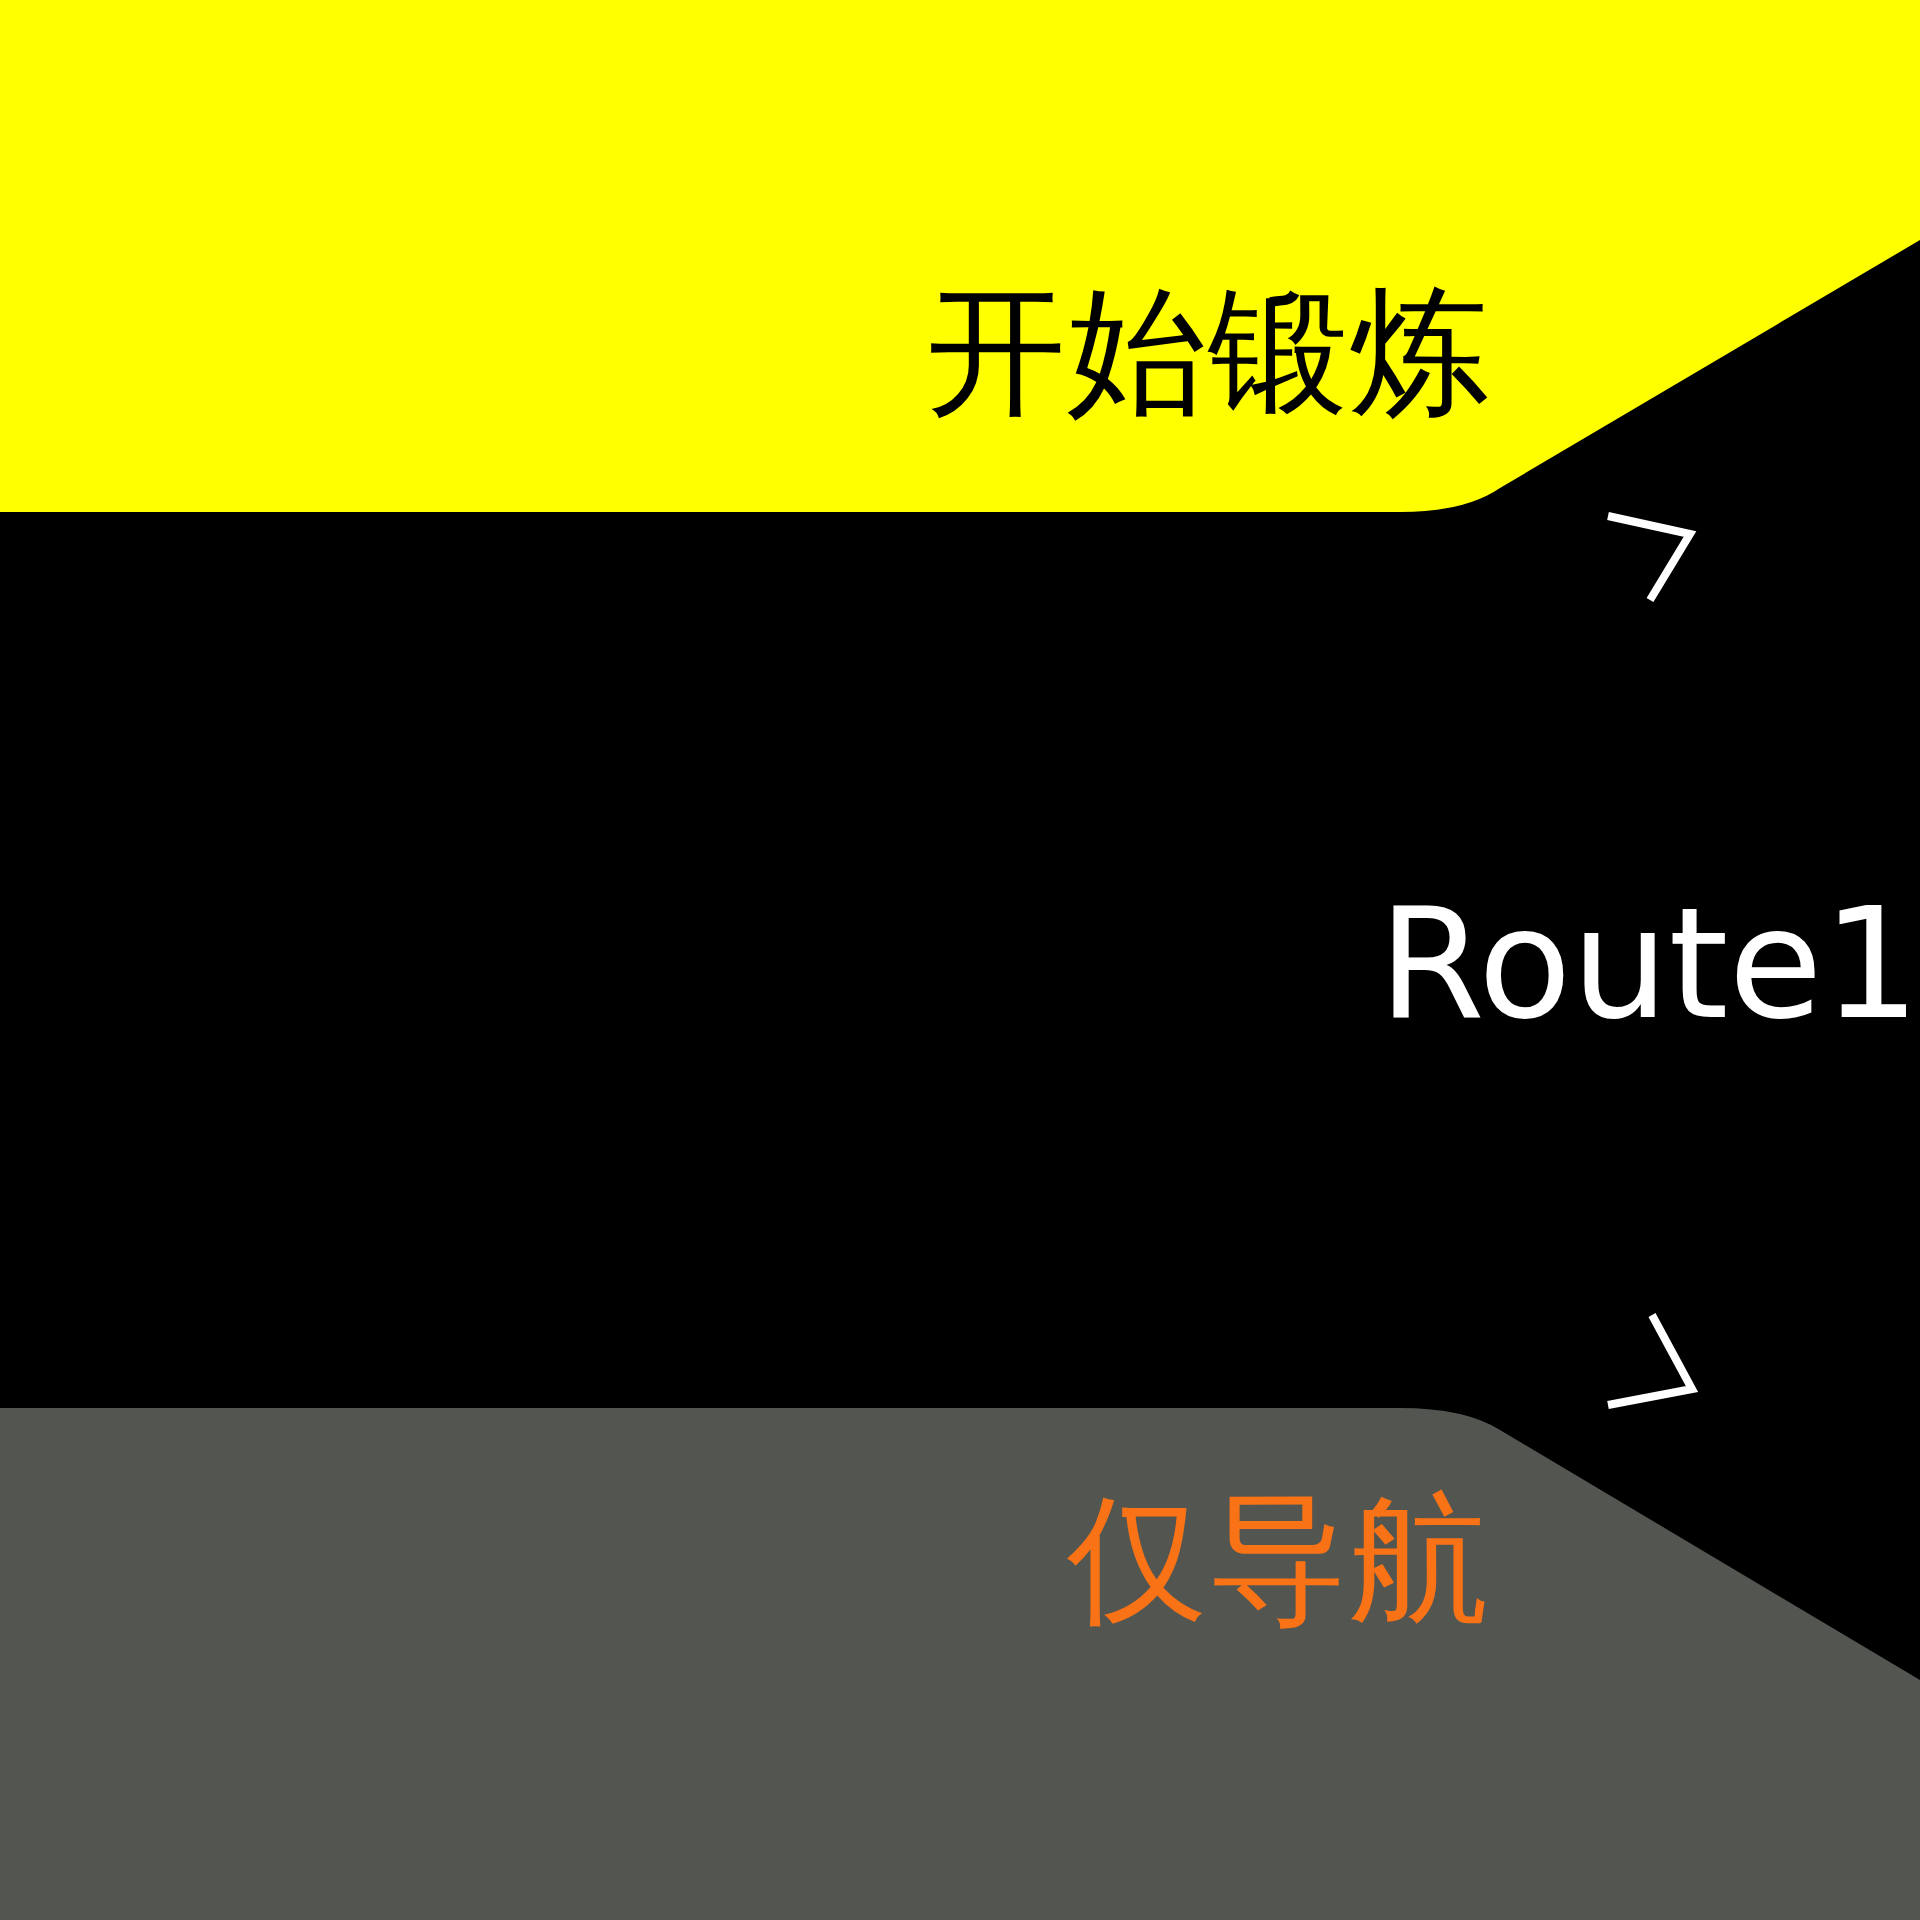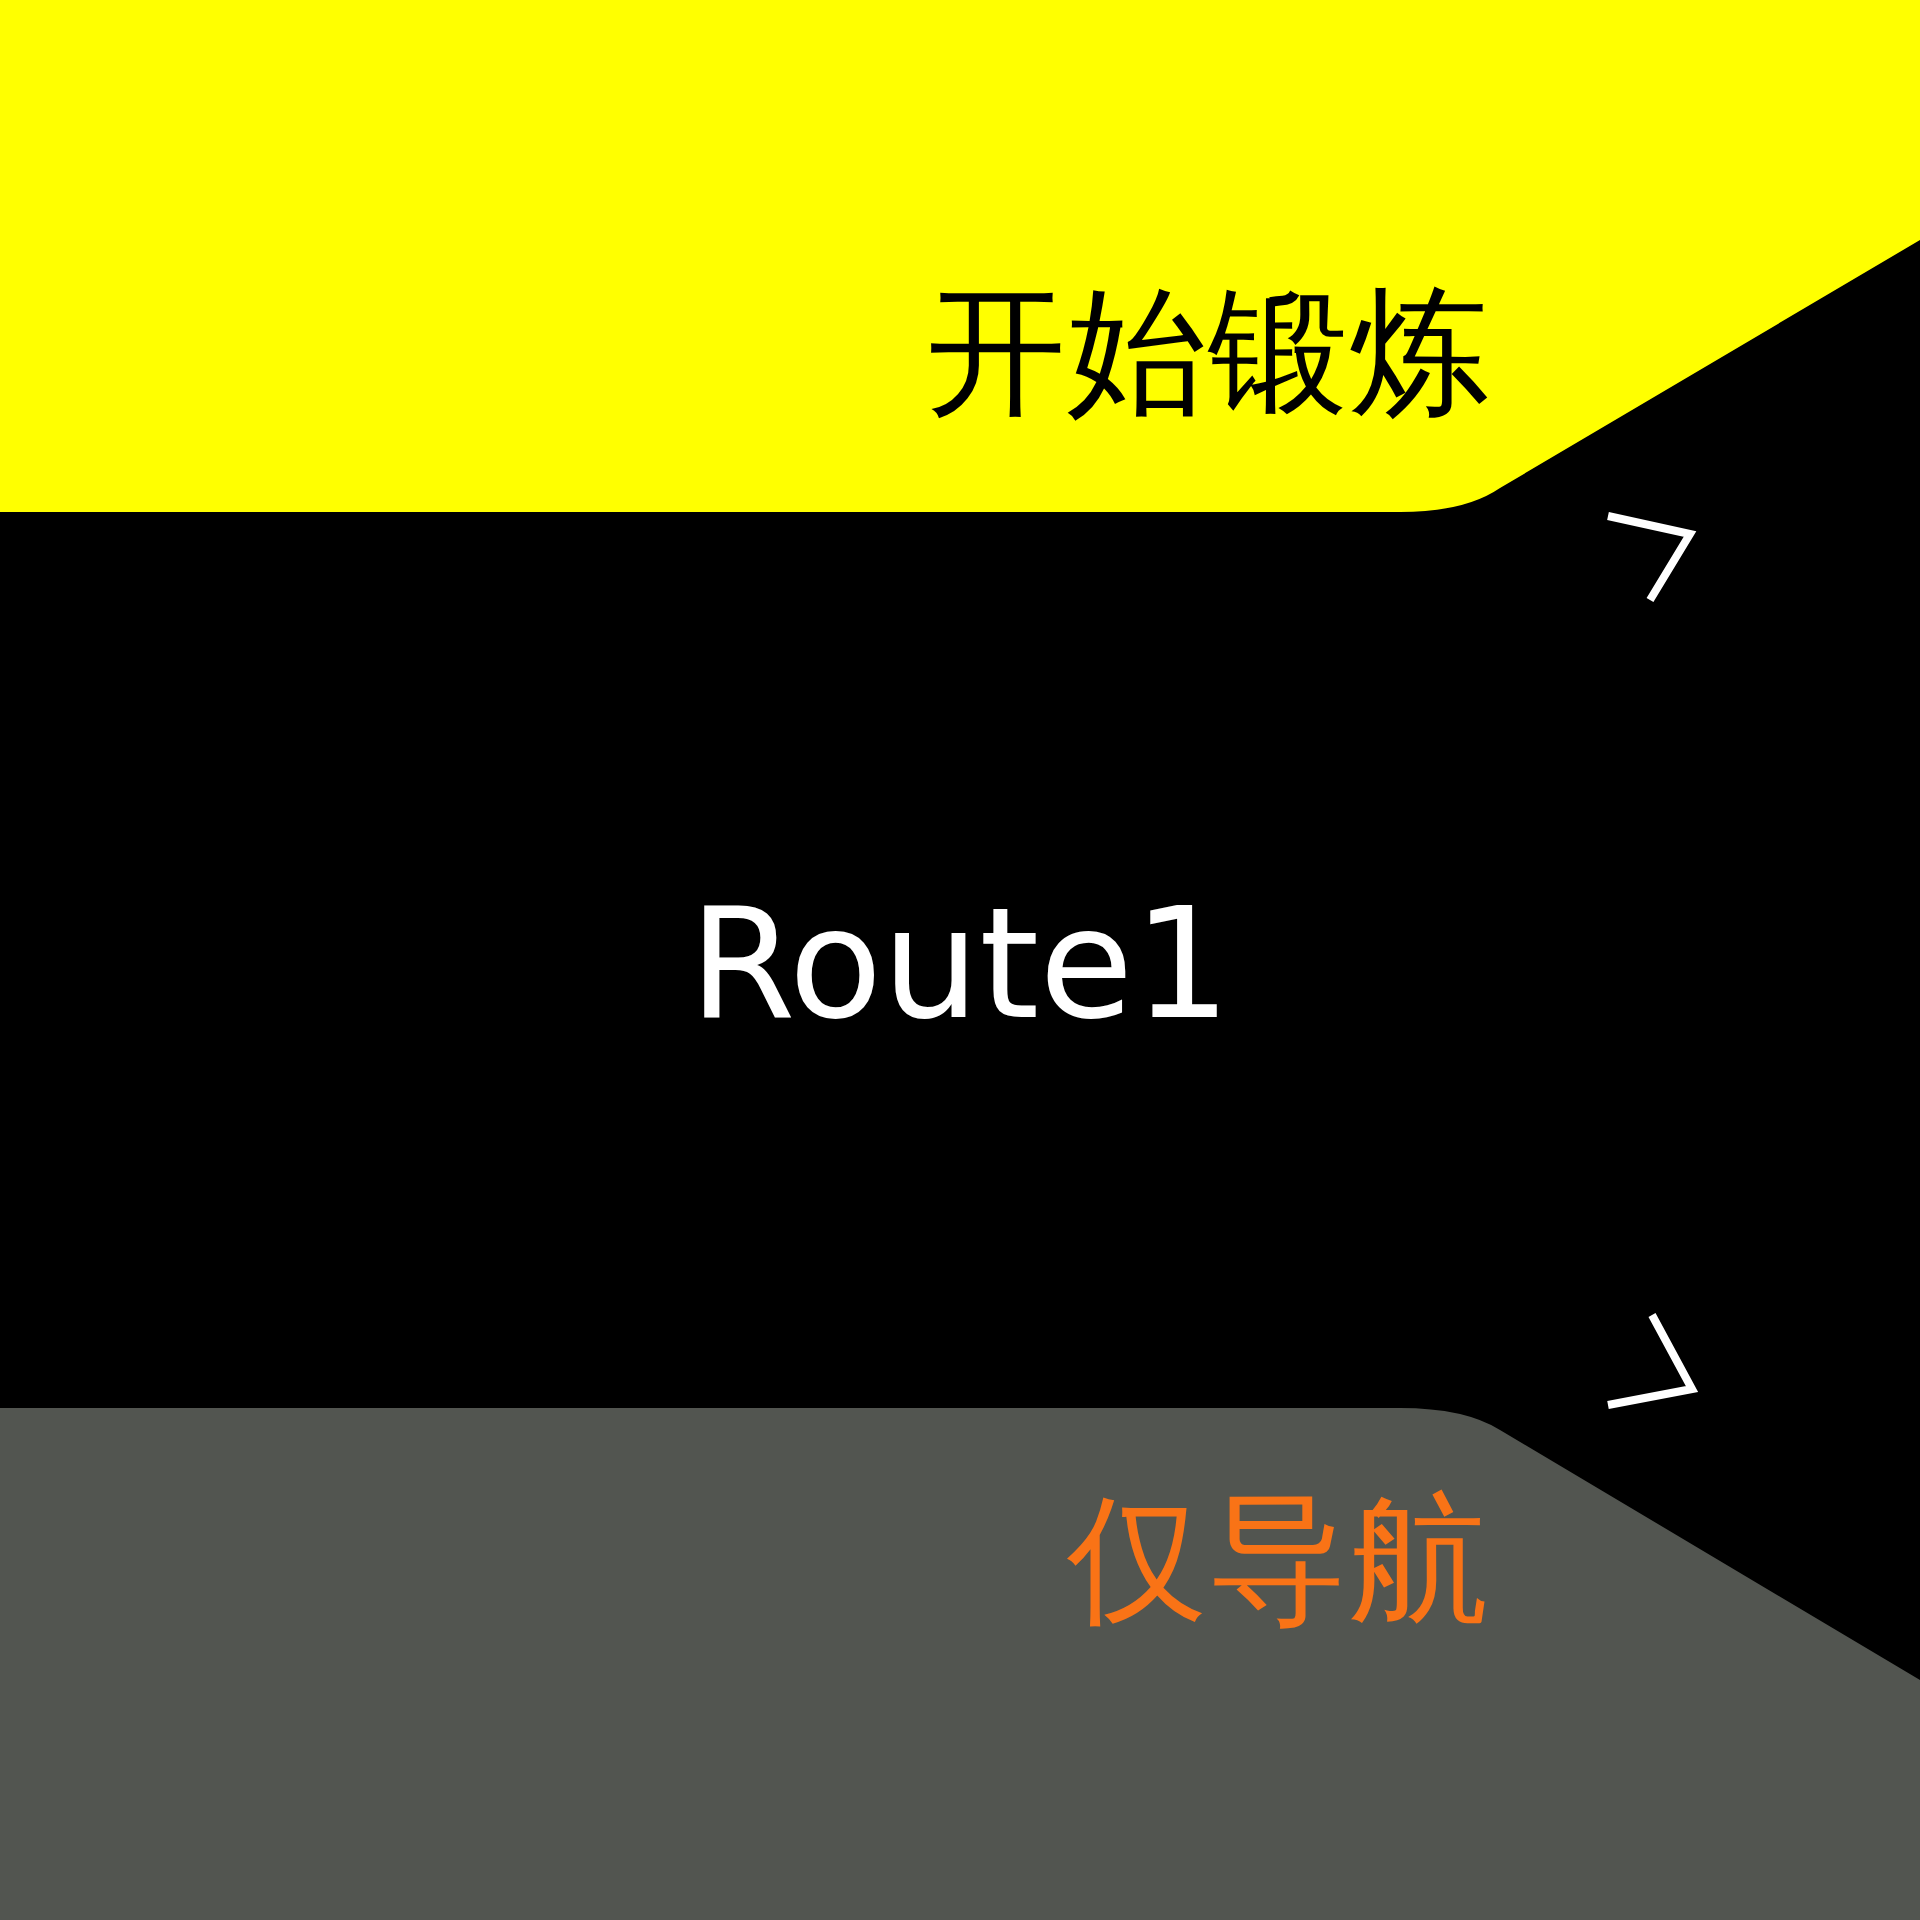--- a/index.html
+++ b/index.html
@@ -51,21 +51,21 @@
     }
     #nav-option .option-label {
       top: 82px;
       color: #f97316;
     }
     #route-name {
       position: absolute;
       left: 0;
       width: 1920px;
       top: 888px;
-      text-align: center;
+      text-align: right;
       font-size: 153px;
       line-height: 1;
       color: #FFFFFF;
       white-space: nowrap;
     }
     .chevron {
       position: absolute;
       width: 100px;
       height: 110px;
     }

